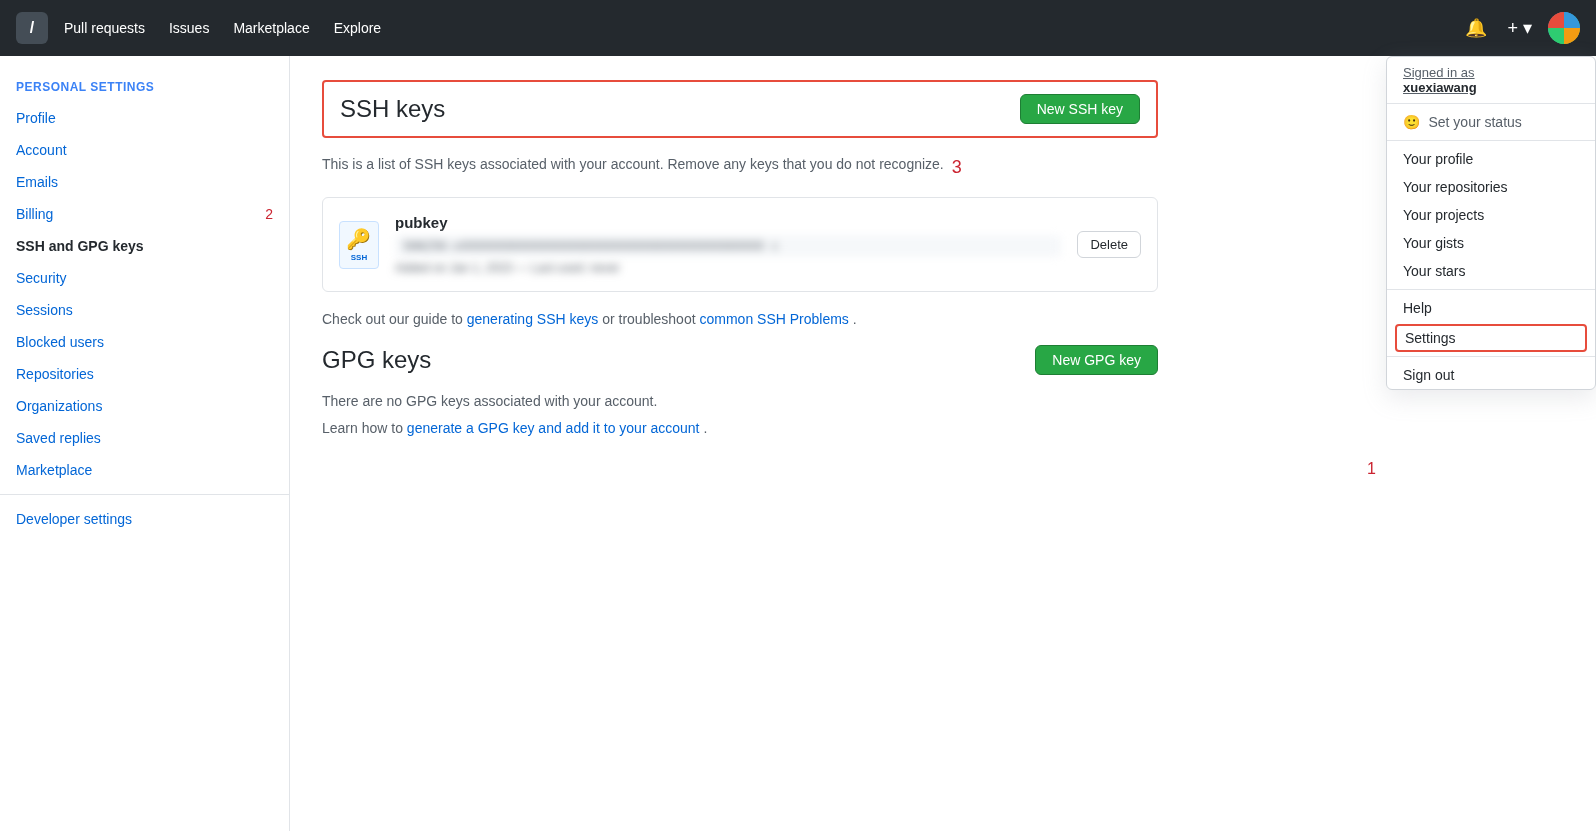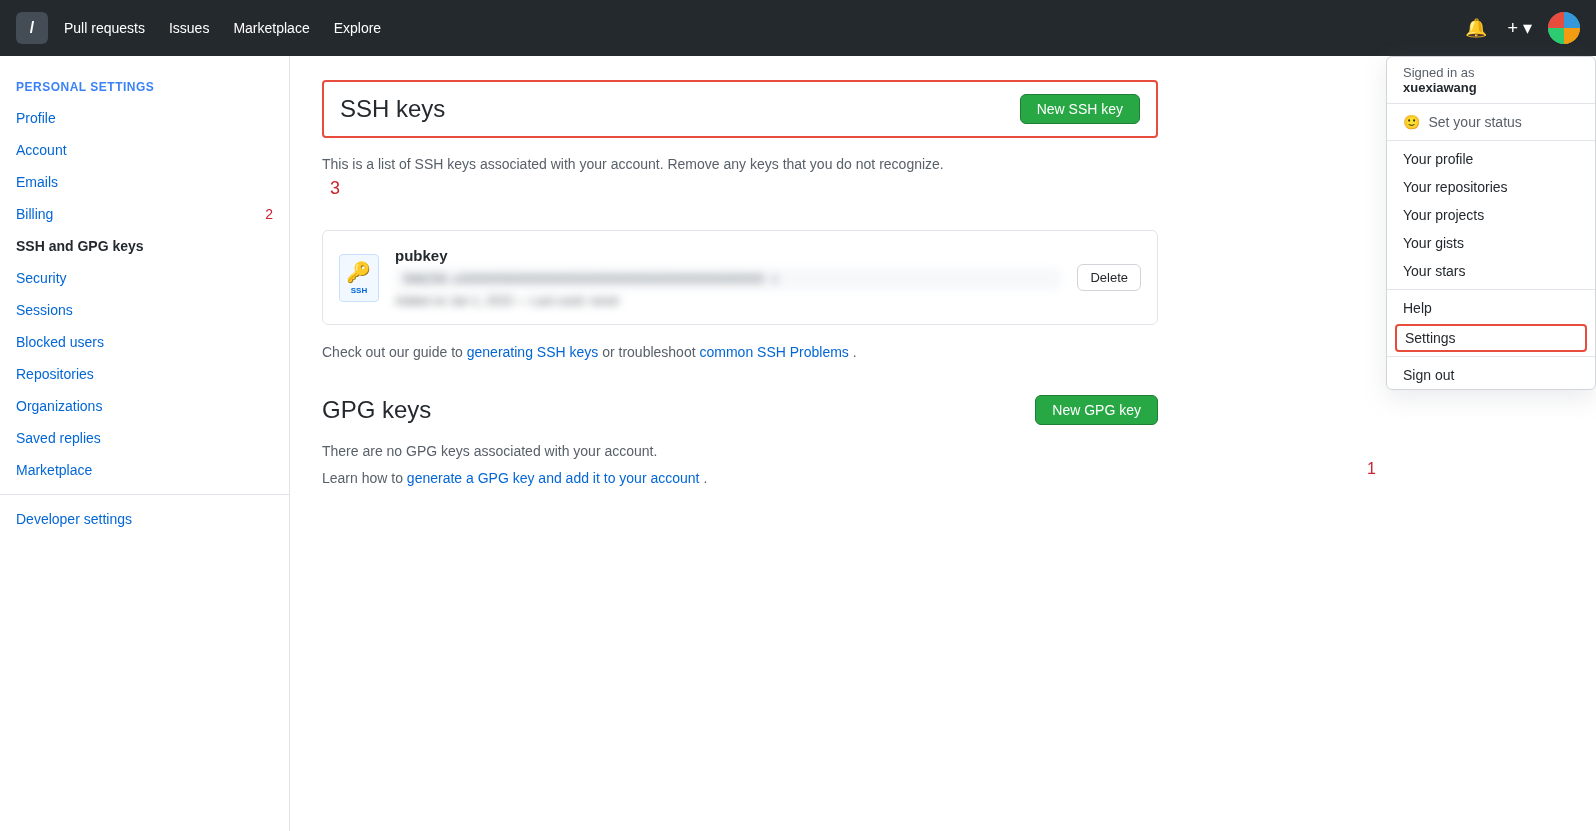--- a/index.html
+++ b/index.html
@@ -121,23 +121,23 @@
       color: #fff;
       border: 1px solid #1e7e34;
       border-radius: 6px;
       padding: 6px 16px;
       font-size: 14px;
       font-weight: 500;
       cursor: pointer;
     }
 
     .section-desc {
-      font-size: 14px; color: #586069; margin-bottom: 28px;
+      font-size: 14px; color: #586069; margin-bottom: 16px;
       line-height: 1.5;
-      display: flex; align-items: flex-start; justify-content: flex-start; flex-direction: column;
+      display: flex; align-items: flex-start; justify-content: flex-start;
     }
     .step-number {
       color: #cb2431; font-size: 18px; font-weight: 400; margin-left: 8px;
       flex-shrink: 0;
     }
 
     
     .key-card {
       border: 1px solid #e1e4e8;
       border-radius: 6px;
@@ -184,21 +184,21 @@
       color: #24292e;
       border: 1px solid #d1d5da;
       border-radius: 6px;
       padding: 5px 12px;
       font-size: 13px;
       cursor: pointer;
     }
 
     
     .guide-text {
-      font-size: 14px; color: #586069; margin-bottom: 32px; line-height: 1.6;
+      font-size: 14px; color: #586069; margin-bottom: 15px; line-height: 1.6;
     }
     .guide-text a { color: #0366d6; text-decoration: none; }
 
     
     .gpg-section-header {
       display: flex;
       align-items: center;
       justify-content: space-between;
       margin-bottom: 16px;
     }
@@ -220,21 +220,21 @@
       top: 56px; right: 0;
       background: #fff;
       border: 1px solid #d1d5da;
       border-radius: 6px;
       box-shadow: 0 8px 24px rgba(149,157,165,0.2);
       width: 210px;
       z-index: 200;
     }
     .dropdown-header {
       padding: 8px 16px 4px;
-      font-size: 13px; color: #586069;
+      font-size: 13px; color: #586069; text-decoration: underline;
     }
     .dropdown-username {
       font-weight: 600; color: #24292e;
     }
     .dropdown-divider {
       border: none; border-top: 1px solid #e1e4e8; margin: 4px 0;
     }
     .dropdown-item {
       display: block;
       padding: 6px 16px;

